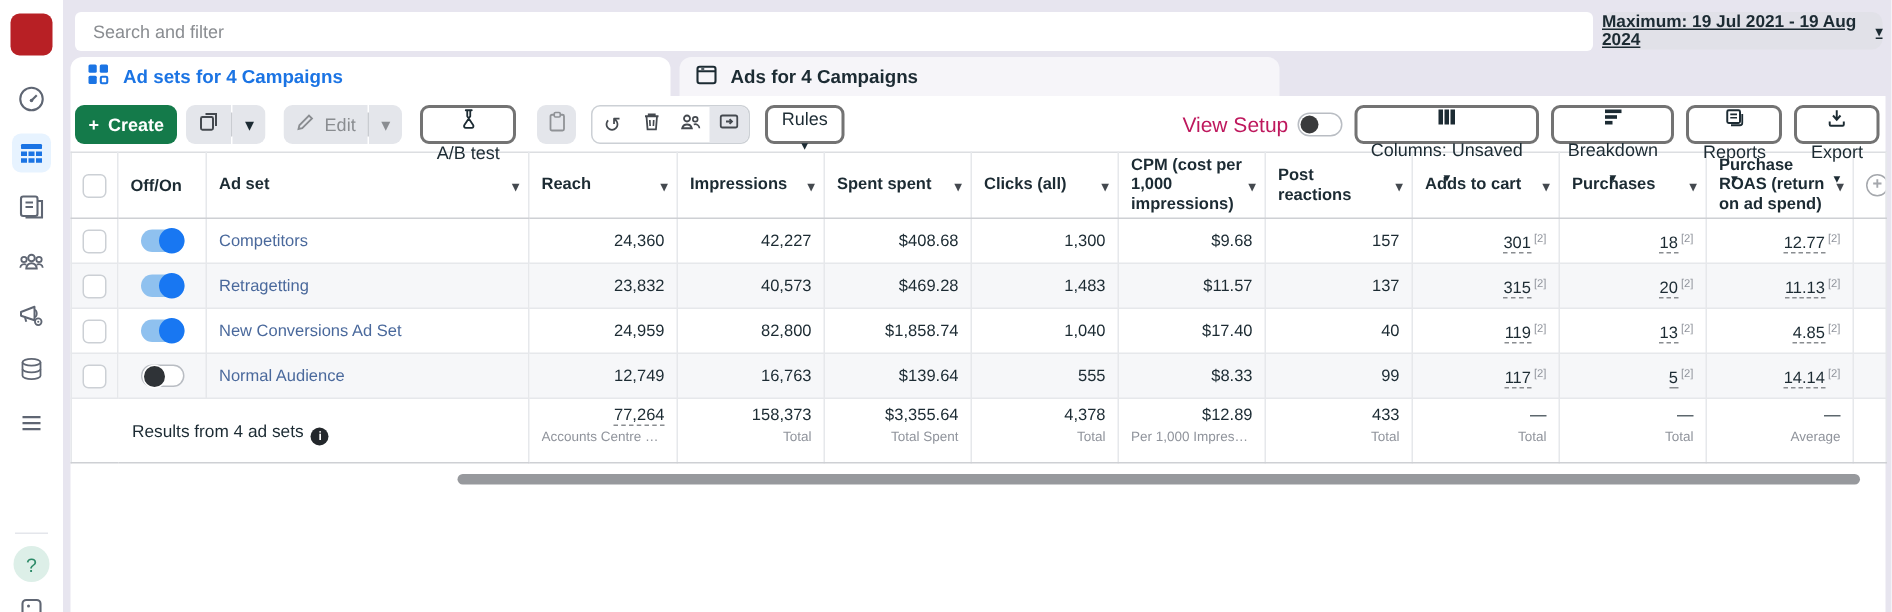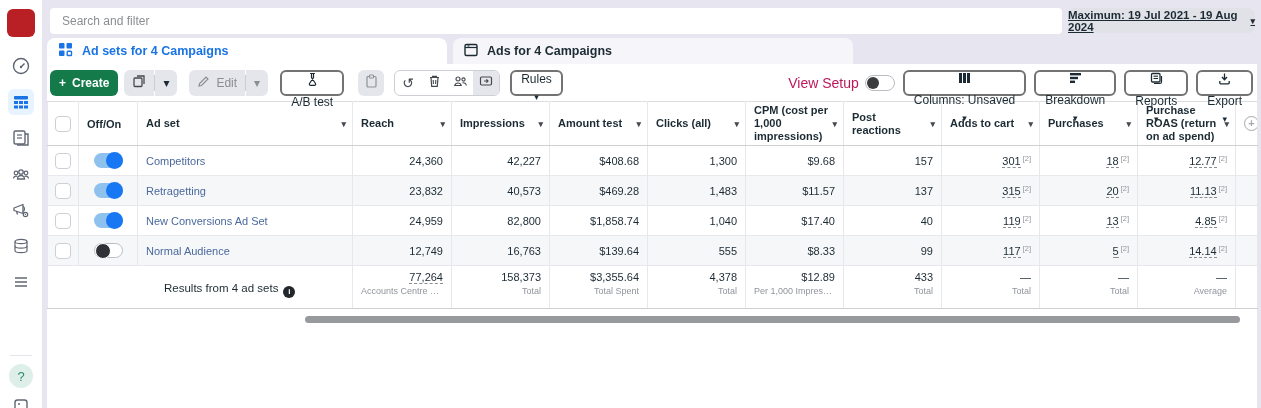--- a/index.html
+++ b/index.html
@@ -73,21 +73,21 @@
   .toggle.on { background:#8fc1ef; }
   .toggle.on .knob { position:absolute; right:0px; top:-1px; width:17px; height:17px; border-radius:50%; background:#1877f2; }
   .toggle.off { background:#fff; border:1px solid #b9bdc3; }
   .toggle.off .knob { position:absolute; left:0px; top:-1px; width:16px; height:16px; border-radius:50%; background:#2f3337; border:1px solid #fff; }
   .lnk { border-bottom:1px dashed #8a8d91; cursor:pointer; }
   sup.fn { font-size:7.5px; color:#90949c; margin-left:2px; vertical-align:4px; }
   .plus-circle { width:15px; height:15px; border:1.5px solid #a5a8ad; border-radius:50%; color:#a5a8ad; font-size:11px; line-height:12px; text-align:center; margin:0 auto; cursor:pointer; }
 
   
   tr.summary td { height:43px; vertical-align:top; padding-top:5px; border-top:1px solid #ced0d4; border-bottom:1px solid #ced0d4; background:#fff; }
-  tr.summary td.sum-label { text-align:left; padding-left:116px; font-size:11.5px; color:#1c2b33; vertical-align:middle; }
+  tr.summary td.sum-label { text-align:left; padding-left:40px; font-size:11.5px; color:#1c2b33; vertical-align:middle; }
   .sub { display:block; font-size:9px; color:#90949c; margin-top:3px; white-space:nowrap; overflow:hidden; text-overflow:ellipsis; }
   .info-i { display:inline-block; width:12px; height:12px; border-radius:50%; background:#23272b; color:#fff; font-size:8px; font-weight:bold; text-align:center; line-height:12px; margin-left:5px; vertical-align:-2px; font-style:normal; }
 
   
   .hscroll { position:relative; height:13px; margin-top:4px; }
   .hscroll .bar { position:absolute; left:258px; top:3px; width:935px; height:7px; border-radius:4px; background:#97999d; cursor:pointer; }
 
   svg { flex:none; }
 </style>
 </head>
@@ -365,21 +365,21 @@
             </div>
           </th>
         <th>
             <div class="hwrap">
               <span class="hlabel">Impressions</span>
               <span class="caret">▾</span>
             </div>
           </th>
         <th>
             <div class="hwrap">
-              <span class="hlabel">Amount test</span>
+              <span class="hlabel">Spent spent</span>
               <span class="caret">▾</span>
             </div>
           </th>
         <th>
             <div class="hwrap">
               <span class="hlabel">Clicks (all)</span>
               <span class="caret">▾</span>
             </div>
           </th>
         <th>

